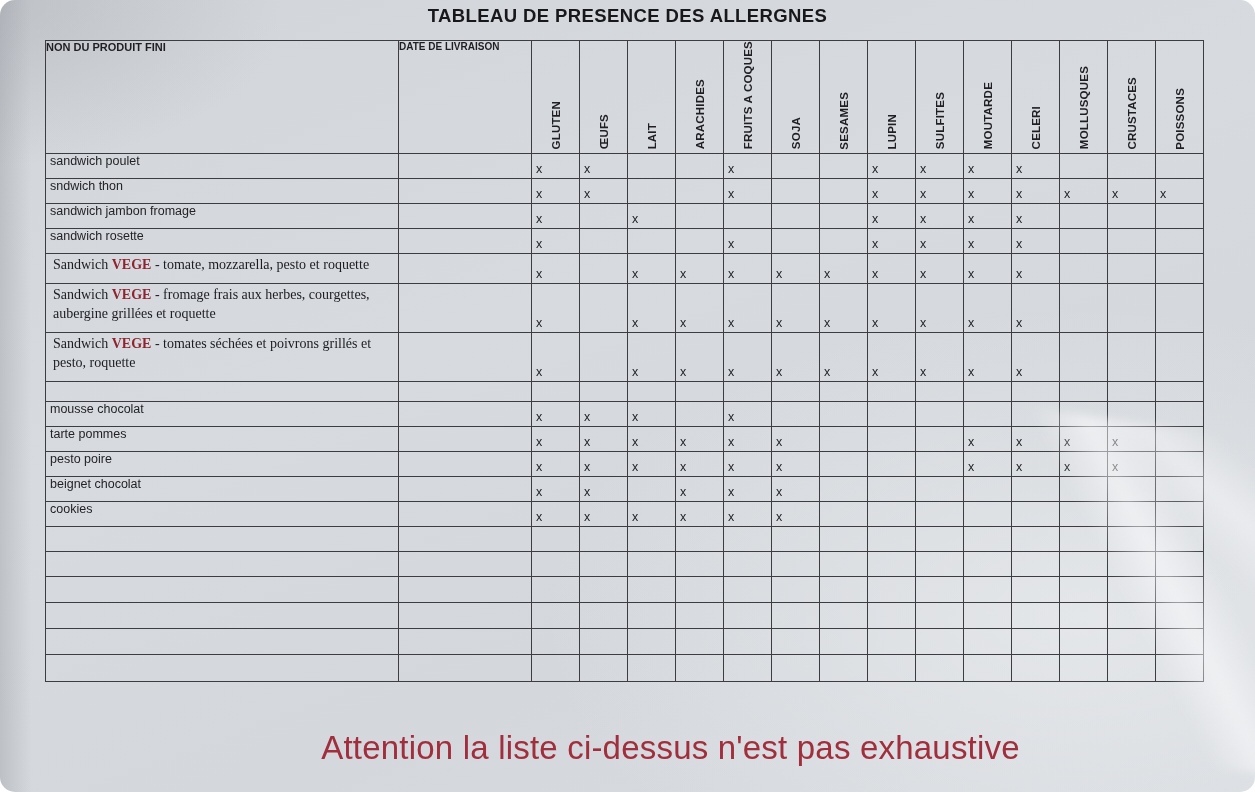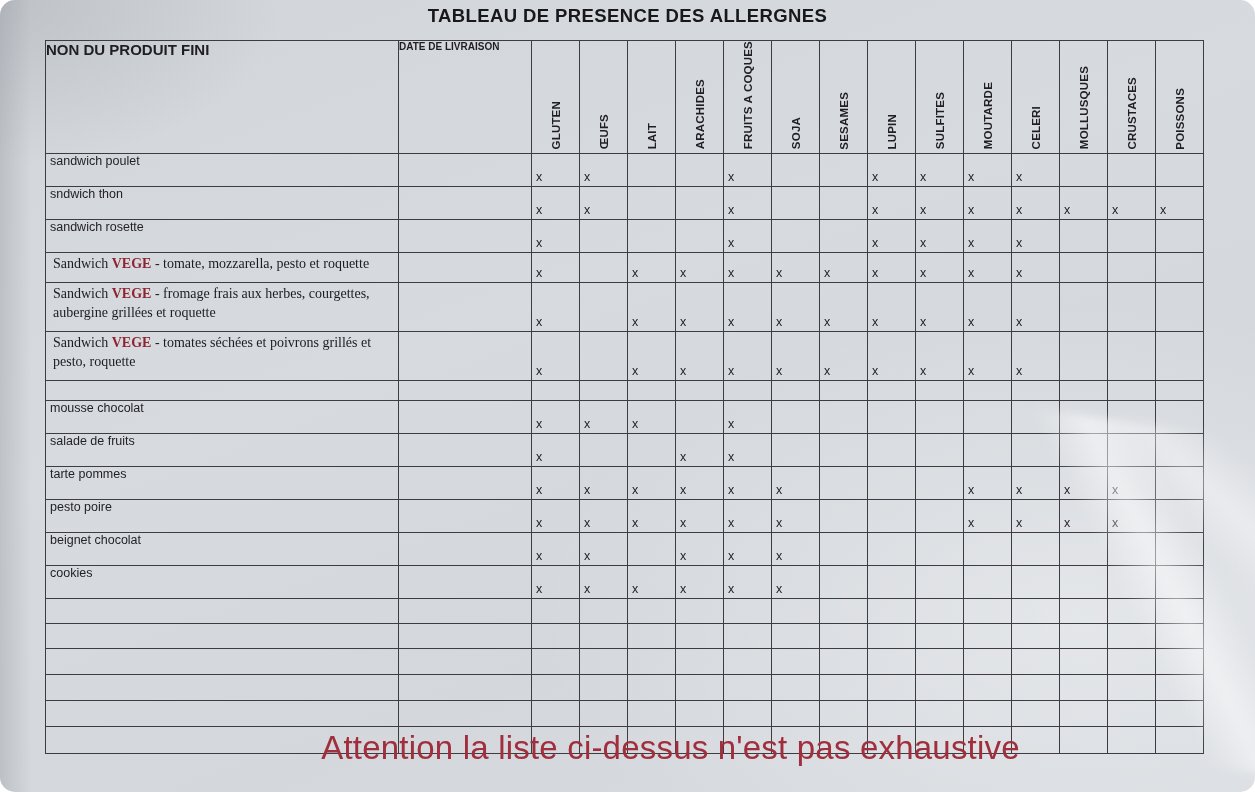--- a/index.html
+++ b/index.html
@@ -27,30 +27,30 @@
     color:#18181b;
   }
   table.allergen-table {
     position:absolute; left:45px; top:40px;
     border-collapse:collapse; table-layout:fixed;
   }
   .allergen-table th, .allergen-table td {
     border:1px solid var(--line); padding:0; overflow:hidden;
   }
   .th-product { width:352px; vertical-align:top; text-align:left;
-    font-size:15px; padding:3px 4px 0 4px; color:#1e1e23; }
+    font-size:11px; padding:3px 4px 0 4px; color:#1e1e23; }
   .th-date { width:132px; vertical-align:top; text-align:left;
     font-size:10px; padding:3px 4px 0 4px; color:#1e1e23; white-space:nowrap; }
   .th-allergen { width:47px; vertical-align:bottom; text-align:center; padding-bottom:3px; }
   .vh {
     display:inline-block; writing-mode:vertical-rl; transform:rotate(180deg);
     font-weight:bold; font-size:11.5px; letter-spacing:0.2px; white-space:nowrap;
     color:#1e1e23;
   }
-  td.name-cell { font-size:12.5px; vertical-align:bottom; padding:0 2px 18px 4px; color:#232327; }
+  td.name-cell { font-size:12.5px; vertical-align:bottom; padding:0 2px 10px 4px; color:#232327; }
   td.name-cell.serif {
     font-family:"Liberation Serif", serif; font-size:14px;
     vertical-align:top; padding:2px 6px 8px 7px; color:#1c1c21; line-height:1.35;
   }
   td.name-cell .accent { color:var(--vege-red); font-weight:bold; }
   td.mark-cell { font-size:12.5px; vertical-align:bottom; padding:0 0 2px 4px; color:#1f1f24; }
   td.date-cell { }
   .footer-note {
     position:absolute; top:729px; left:0; width:100%; box-sizing:border-box;
     padding-left:86px; text-align:center;
@@ -116,20 +116,38 @@
           <td class="mark-cell"></td>
           <td class="mark-cell">x</td>
           <td class="mark-cell">x</td>
           <td class="mark-cell">x</td>
           <td class="mark-cell">x</td>
           <td class="mark-cell">x</td>
           <td class="mark-cell">x</td>
           <td class="mark-cell">x</td>
         </tr>
         <tr style="height: 24px;">
+          <td class="name-cell"><span>sandwich jambon fromage</span></td>
+          <td class="date-cell"></td>
+          <td class="mark-cell">x</td>
+          <td class="mark-cell"></td>
+          <td class="mark-cell">x</td>
+          <td class="mark-cell"></td>
+          <td class="mark-cell"></td>
+          <td class="mark-cell"></td>
+          <td class="mark-cell"></td>
+          <td class="mark-cell">x</td>
+          <td class="mark-cell">x</td>
+          <td class="mark-cell">x</td>
+          <td class="mark-cell">x</td>
+          <td class="mark-cell"></td>
+          <td class="mark-cell"></td>
+          <td class="mark-cell"></td>
+        </tr>
+        <tr style="height: 24px;">
           <td class="name-cell"><span>sandwich rosette</span></td>
           <td class="date-cell"></td>
           <td class="mark-cell">x</td>
           <td class="mark-cell"></td>
           <td class="mark-cell"></td>
           <td class="mark-cell"></td>
           <td class="mark-cell">x</td>
           <td class="mark-cell"></td>
           <td class="mark-cell"></td>
           <td class="mark-cell">x</td>
@@ -212,38 +230,20 @@
           <td class="mark-cell"></td>
           <td class="mark-cell"></td>
         </tr>
         <tr style="height: 25px;">
           <td class="name-cell"><span>mousse chocolat</span></td>
           <td class="date-cell"></td>
           <td class="mark-cell">x</td>
           <td class="mark-cell">x</td>
           <td class="mark-cell">x</td>
           <td class="mark-cell"></td>
-          <td class="mark-cell">x</td>
-          <td class="mark-cell"></td>
-          <td class="mark-cell"></td>
-          <td class="mark-cell"></td>
-          <td class="mark-cell"></td>
-          <td class="mark-cell"></td>
-          <td class="mark-cell"></td>
-          <td class="mark-cell"></td>
-          <td class="mark-cell"></td>
-          <td class="mark-cell"></td>
-        </tr>
-        <tr style="height: 25px;">
-          <td class="name-cell"><span>salade de fruits</span></td>
-          <td class="date-cell"></td>
-          <td class="mark-cell">x</td>
-          <td class="mark-cell"></td>
-          <td class="mark-cell"></td>
-          <td class="mark-cell">x</td>
           <td class="mark-cell">x</td>
           <td class="mark-cell"></td>
           <td class="mark-cell"></td>
           <td class="mark-cell"></td>
           <td class="mark-cell"></td>
           <td class="mark-cell"></td>
           <td class="mark-cell"></td>
           <td class="mark-cell"></td>
           <td class="mark-cell"></td>
           <td class="mark-cell"></td>

